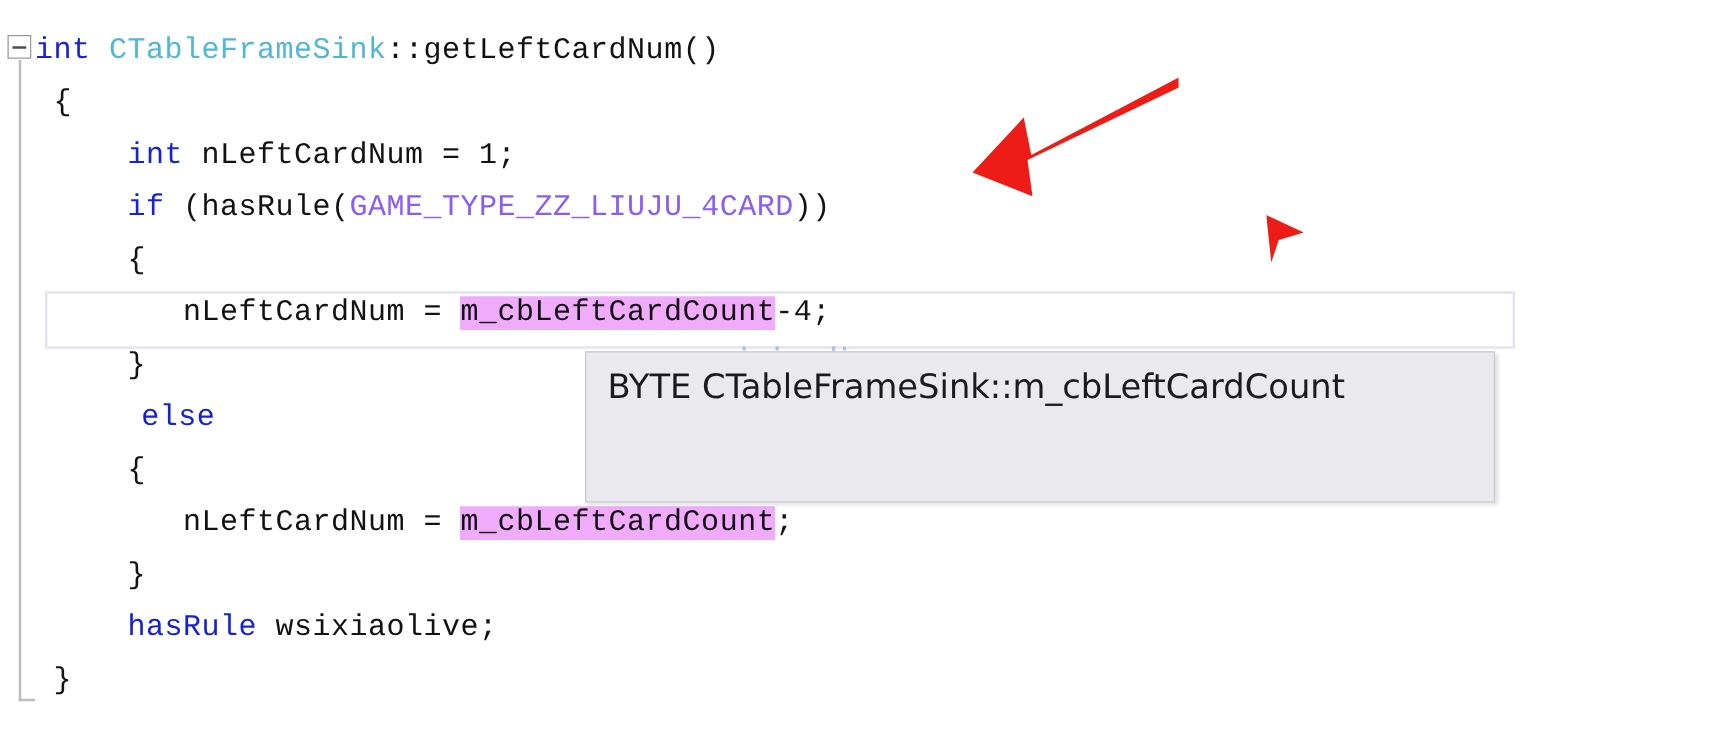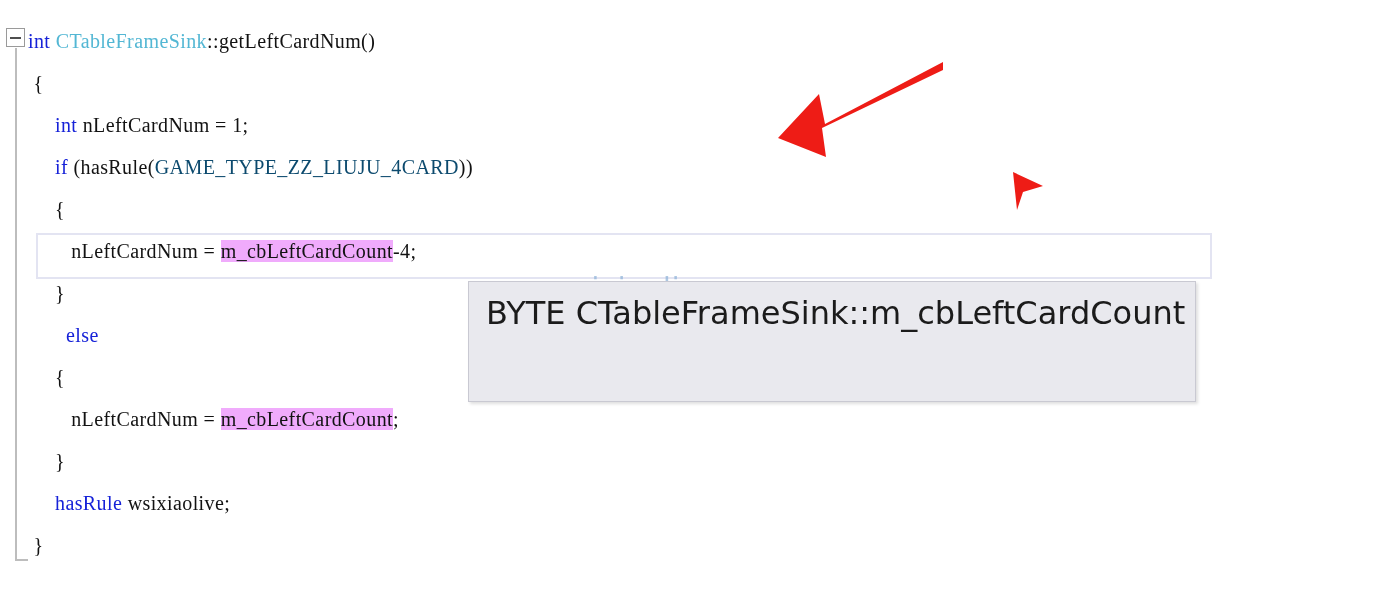--- a/index.html
+++ b/index.html
@@ -63,29 +63,29 @@
     position: absolute;
     left: 0;
     top: 0;
     width: 1380px;
     height: 600px;
   }
   .code-line {
     position: absolute;
     left: 0;
     white-space: pre;
-    font-family: Liberation Serif, serif;
-    font-size: 20px;
+    font-family: Liberation Mono, monospace;
+    font-size: 24px;
     line-height: 42px;
     letter-spacing: 0.4px;
     color: #121212;
   }
   .kw      { color: #1622d8; }
   .type-id { color: #53b7d4; }
-  .macro   { color: #0c4a6e; }
+  .macro   { color: #8b5cf6; }
   .plain   { color: #121212; }
   .hl-ident {
     background: #f0abfc;
     color: #121212;
   }
 
   
   .current-line {
     position: absolute;
     left: 36px;
@@ -107,21 +107,21 @@
     background: #e9e9ee;
     border: 1px solid #c9c9d2;
     box-sizing: border-box;
     box-shadow: 2px 2px 3px rgba(0,0,0,0.13);
   }
   .tooltip .tip-line {
     position: absolute;
     left: 17px;
     white-space: pre;
     font-family: "DejaVu Sans", "Liberation Sans", sans-serif;
-    font-size: 32px;
+    font-size: 27px;
     color: #1b1b1b;
   }
   .tooltip .tip-line-1 { top: 12px; }
   .tooltip .tip-line-2 { top: 52px; }
 
   
   .watermark {
     position: absolute;
     left: 552px;
     top: 272px;

